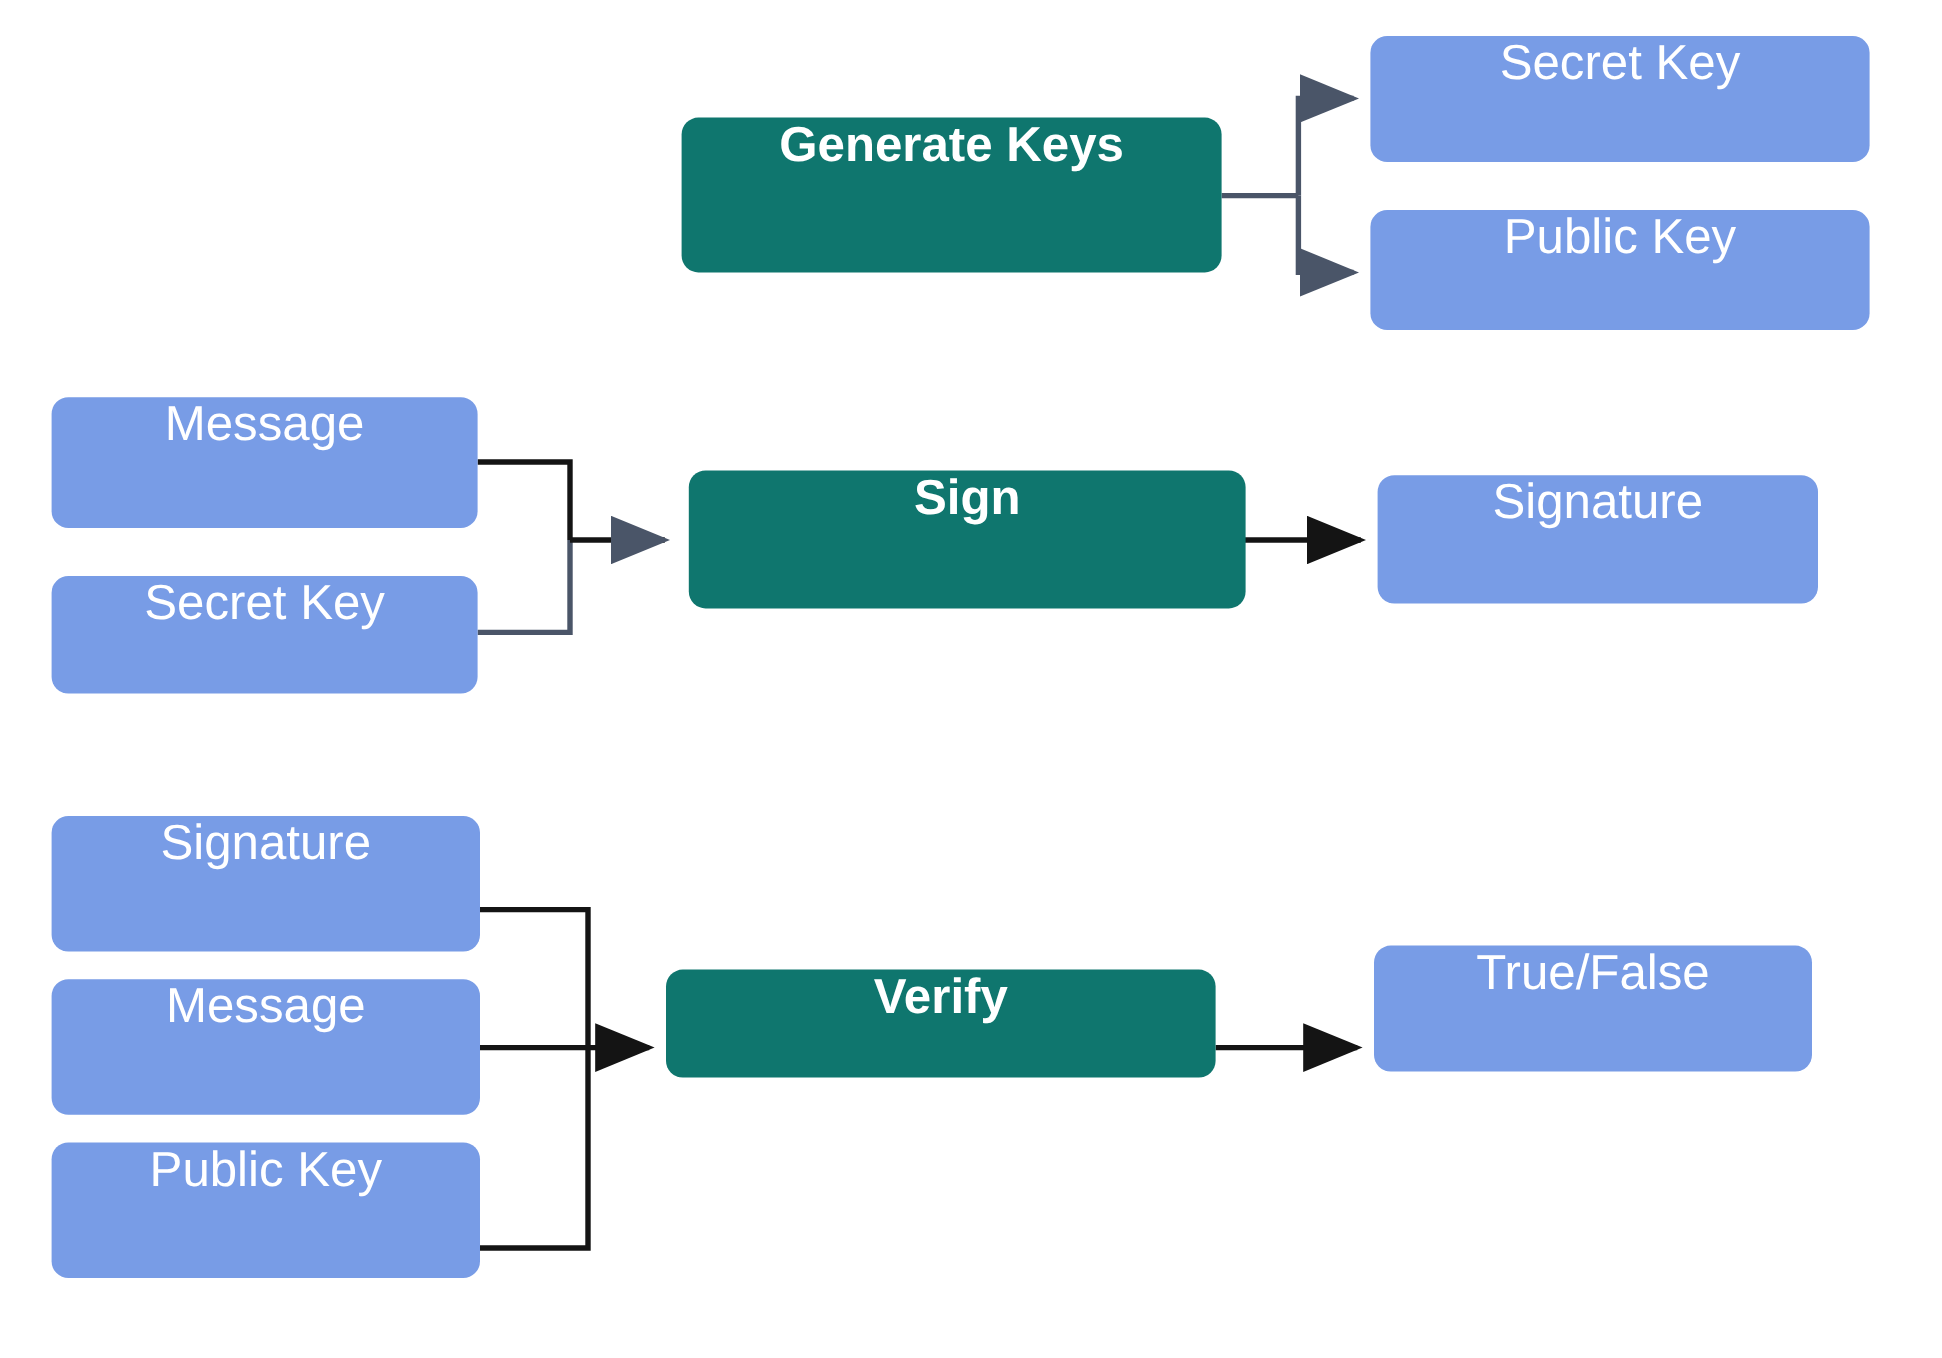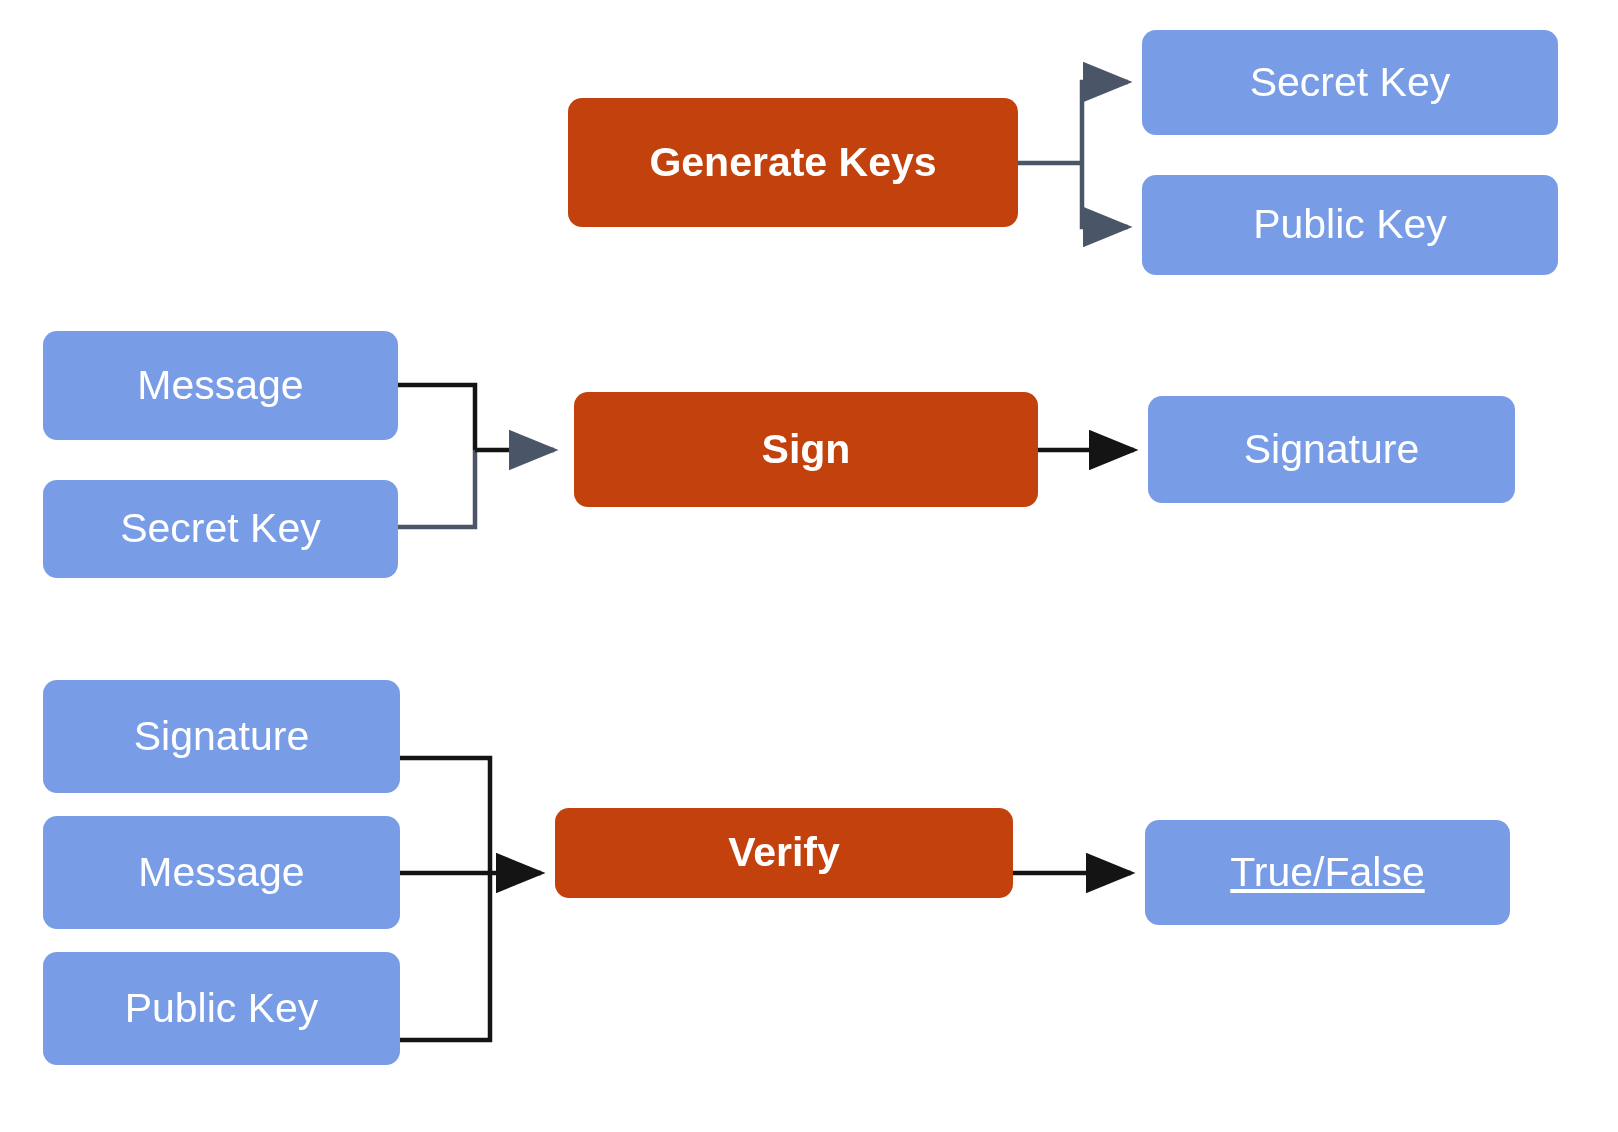--- a/index.html
+++ b/index.html
@@ -15,30 +15,29 @@
     position: relative;
     width: 1618px;
     height: 1132px;
     background: #ffffff;
     overflow: hidden;
   }
   .node {
     position: absolute;
     box-sizing: border-box;
     display: flex;
-    align-items: center;
     justify-content: center;
     border-radius: 14px;
     color: #ffffff;
     text-align: center;
     line-height: 1.1;
     user-select: none;
   }
   .node.process {
-    background: #c2410c;
+    background: #0f766e;
     font-weight: bold;
     font-size: 41px;
   }
   .node.data {
     background: #789ce6;
     font-weight: normal;
     font-size: 41px;
   }
   .node .label {
     display: block;
@@ -134,17 +133,17 @@
   </div>
 
   <div class="node data" style="left:43px; top:952px; width:357px; height:113px;">
     <span class="label">Public Key</span>
   </div>
 
   <div class="node process" style="left:555px; top:808px; width:458px; height:90px;">
     <span class="label">Verify</span>
   </div>
 
-  <div class="node data" style="left:1145px; top:820px; width:365px; height:105px;text-decoration:underline;">
+  <div class="node data" style="left:1145px; top:788px; width:365px; height:105px;">
     <span class="label">True/False</span>
   </div>
 
 </div>
 
 </body></html>

